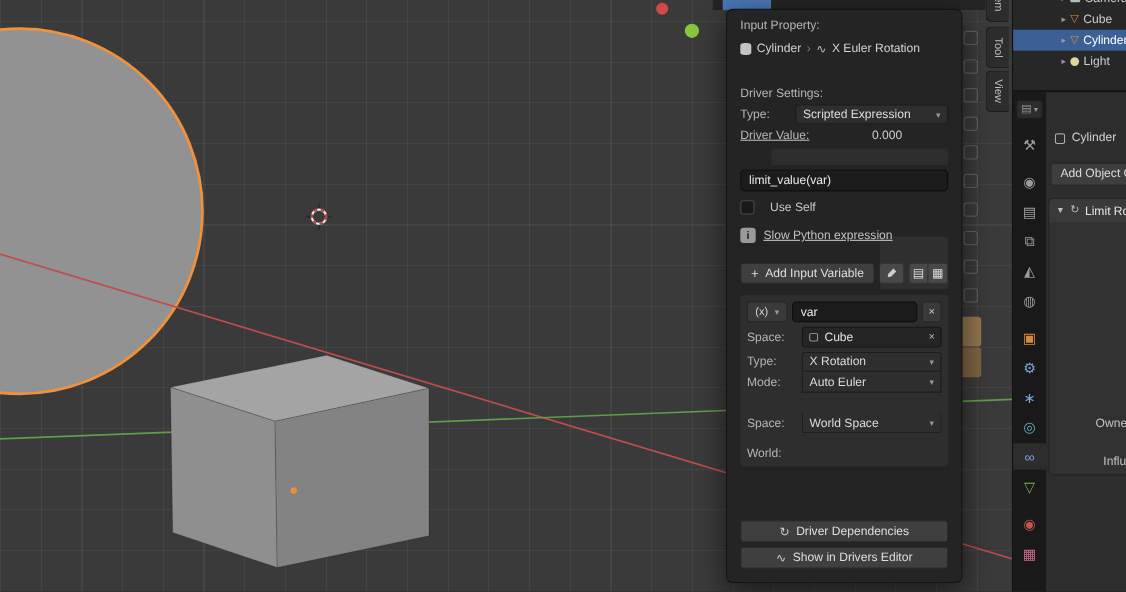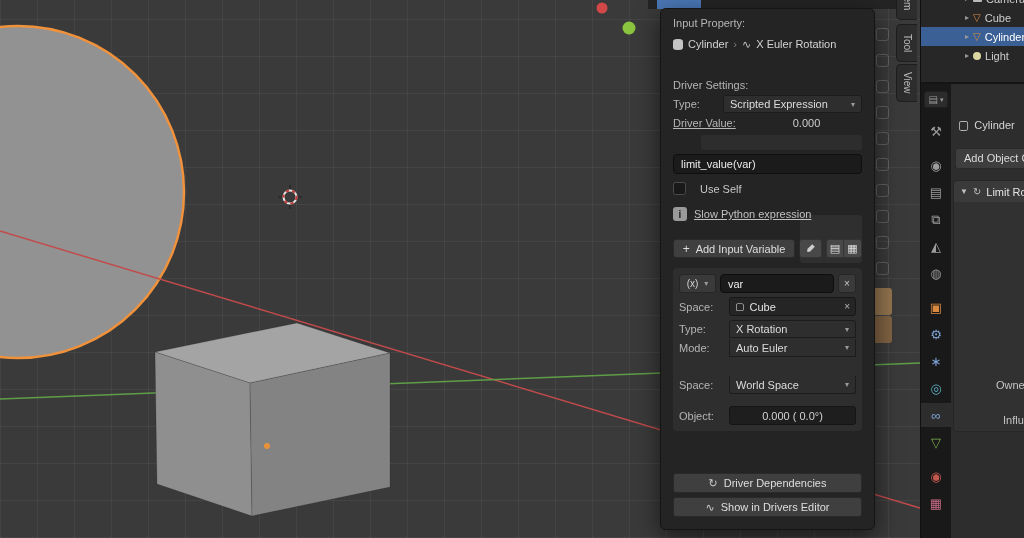--- a/index.html
+++ b/index.html
@@ -258,22 +258,21 @@
         </div>
       </div>
       <div class="frow" style="margin-top:19px">
         <span class="flabel">Space:</span>
         <div class="dropdown grp-bot">
           <span>World Space</span>
           <span class="darr">▾</span>
         </div>
       </div>
       <div class="frow mt12">
-        <span class="flabel">Object:</span>
-        <div class="valuebox">0.000 ( 0.0°)</div>
+        <span class="flabel">World:</span>
       </div>
     </div>
 
     <button class="bbtn bot1">
       <span class="bic">↻</span>
       <span>Driver Dependencies</span>
     </button>
     <button class="bbtn bot2">
       <span class="bic">∿</span>
       <span>Show in Drivers Editor</span>

